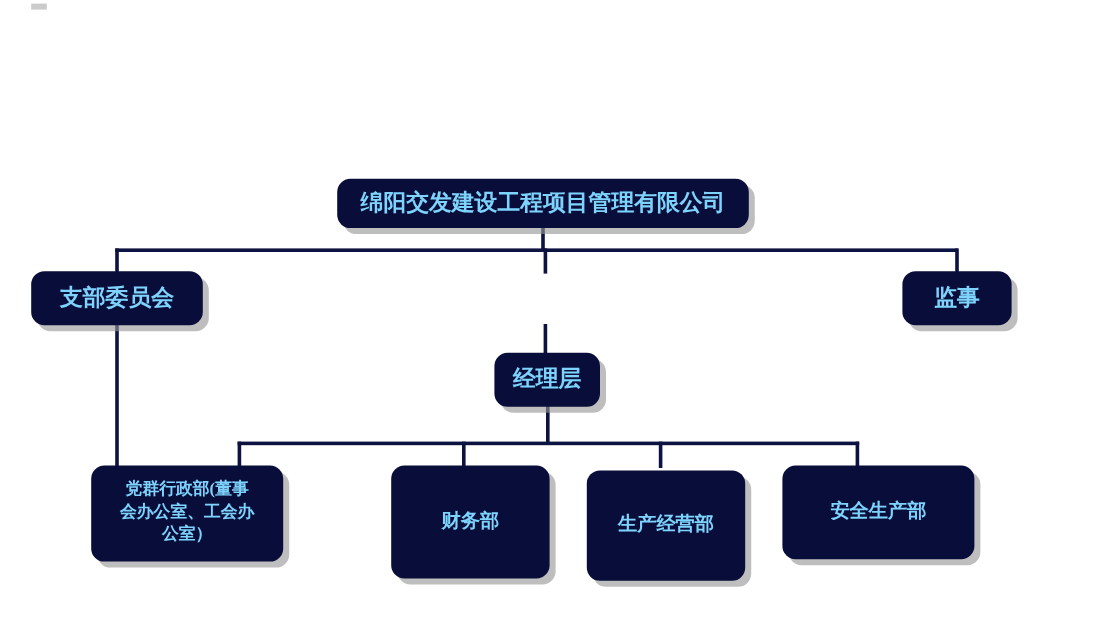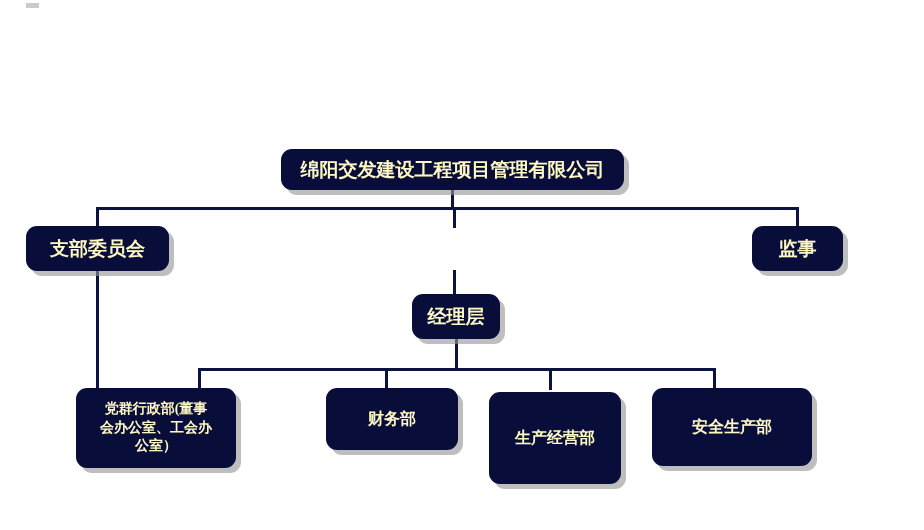--- a/index.html
+++ b/index.html
@@ -62,21 +62,21 @@
   }
   .line-v { width: 3px; }
   .line-h { height: 3px; }
 
   
   .node {
     position: absolute;
     box-sizing: border-box;
     background: #080d39;
     border-radius: 11px;
-    color: #fef9c3;
+    color: #7dd3fc;
     display: flex;
     align-items: center;
     justify-content: center;
     text-align: center;
     font-family: "Liberation Serif", "DejaVu Serif", serif;
     font-weight: bold;
     box-shadow: 5px 5px 0 rgba(150,150,150,0.62);
     z-index: 3;
   }
   .node-label {
@@ -88,21 +88,21 @@
     white-space: pre-line;
   }
 
   
   #node-root      { left: 281px; top: 149px; width: 343px; height: 41px; font-size: 19px; }
   #node-branch    { left: 26px;  top: 226px; width: 143px; height: 45px; font-size: 19px; }
   #node-board     { left: 409px; top: 226px; width: 91px;  height: 45px; font-size: 19px; }
   #node-supervisor{ left: 752px; top: 226px; width: 91px;  height: 45px; font-size: 19px; }
   #node-mgmt      { left: 412px; top: 294px; width: 88px;  height: 45px; font-size: 19px; }
   #node-party-admin{left: 76px;  top: 388px; width: 160px; height: 80px; font-size: 14px; }
-  #node-finance   { left: 326px; top: 388px; width: 132px; height: 62px; font-size: 16px; }
+  #node-finance   { left: 326px; top: 388px; width: 132px; height: 94px; font-size: 16px; }
   #node-production{ left: 489px; top: 392px; width: 132px; height: 92px; font-size: 16px; }
   #node-safety    { left: 652px; top: 388px; width: 160px; height: 78px; font-size: 16px; }
 </style>
 </head>
 <body>
 
 <div id="org-canvas">
 
   <div class="corner-artifact"></div>
 

